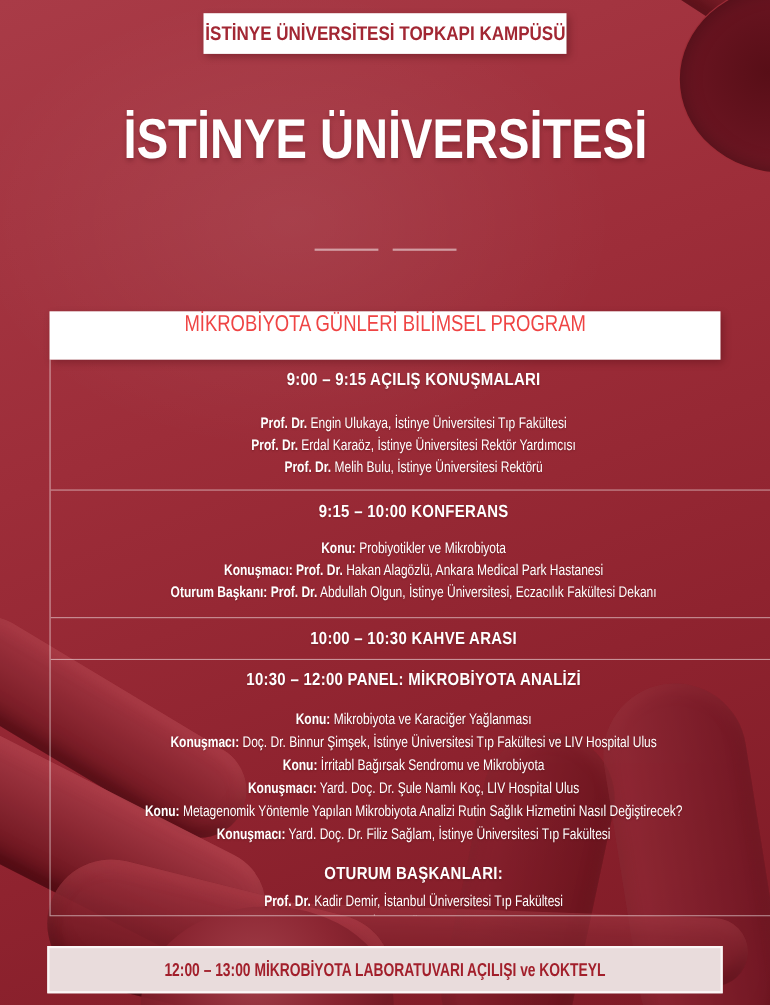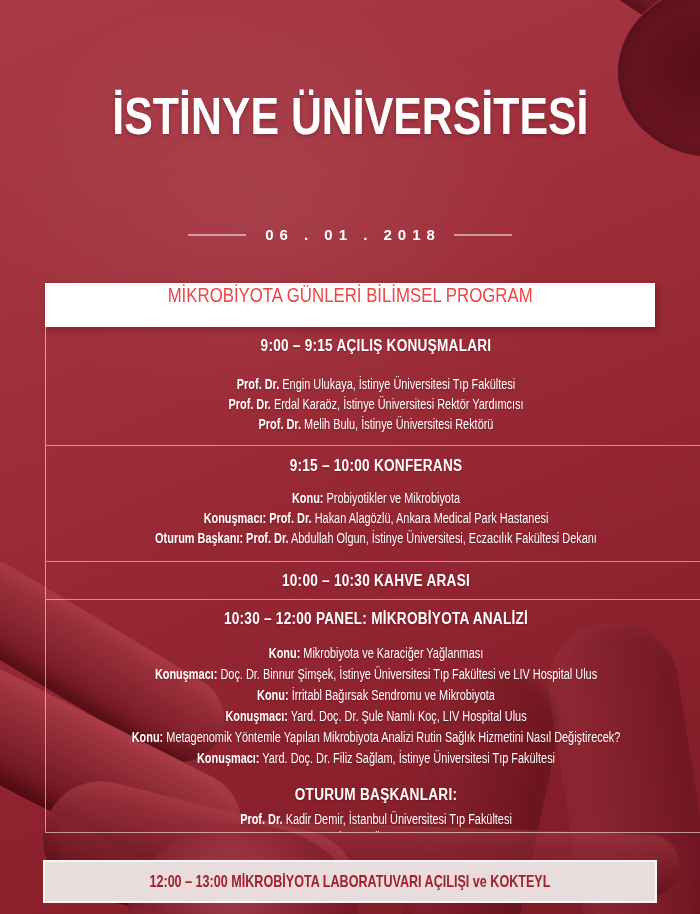--- a/index.html
+++ b/index.html
@@ -39,21 +39,21 @@
   .fg{position:absolute; z-index:2;}
   .cond{display:inline-block; white-space:nowrap;}
   .campus-banner{
     left:185px; top:12px; width:330px; height:37px;
     background:#ffffff; color:#a22733; font-weight:bold; font-size:18px;
     display:flex; align-items:center; justify-content:center;
     box-shadow:2px 3px 7px rgba(55,4,10,0.35);
   }
   .campus-banner .cond{transform:scaleX(0.86);}
   .title{left:0; top:84px; width:700px; text-align:center; color:#ffffff; font-weight:bold;}
-  .title .t-line{font-size:51px; line-height:57px; margin:4px;}
+  .title .t-line{font-size:51px; line-height:57px; margin:14px;}
   .title .cond{transform:scaleX(0.84); text-shadow:0 2px 4px rgba(60,5,10,0.25);}
   .date-row{left:0; top:226px; width:700px; display:flex; align-items:center; justify-content:center; gap:13px;}
   .date-rule{width:58px; height:2px; background:rgba(255,255,255,0.5);}
   .date-text{color:#ffffff; font-weight:bold; font-size:15px; letter-spacing:6px; padding-left:6px;}
   .program-banner{
     left:45px; top:283px; width:610px; height:44px;
     background:#ffffff; color:#ef4444; font-weight:normal; font-size:21px;
     display:flex; align-items:flex-start; justify-content:center;
     box-shadow:2px 3px 7px rgba(55,4,10,0.3);
   }
@@ -88,30 +88,32 @@
   <div class="bg rod rod-tr"></div>
   <div class="bg cell-tr"></div>
   <div class="bg rod rod-d"></div>
   <div class="bg rod rod-e"></div>
   <div class="bg rod rod-f"></div>
   <div class="bg rod rod-a"></div>
   <div class="bg rod rod-b"></div>
   <div class="bg rod rod-c"></div>
   <div class="bg ball-bl"></div>
 
+  <div class="fg campus-banner">
+    <span class="cond">İSTİNYE ÜNİVERSİTESİ TOPKAPI KAMPÜSÜ</span>
+  </div>
 
   <div class="fg title">
     <div class="t-line">
       <span class="cond">İSTİNYE ÜNİVERSİTESİ</span>
     </div>
   </div>
 
   <div class="fg date-row">
     <span class="date-rule"></span>
-    <span class="date-text">06 . 01 . 2018</span>
     <span class="date-rule"></span>
   </div>
 
   <div class="fg program-banner">
     <span class="cond">MİKROBİYOTA GÜNLERİ BİLİMSEL PROGRAM</span>
   </div>
 
   <div class="fg program-body">
 
     <p class="sec-header mt10">9:00 – 9:15 AÇILIŞ KONUŞMALARI</p>

